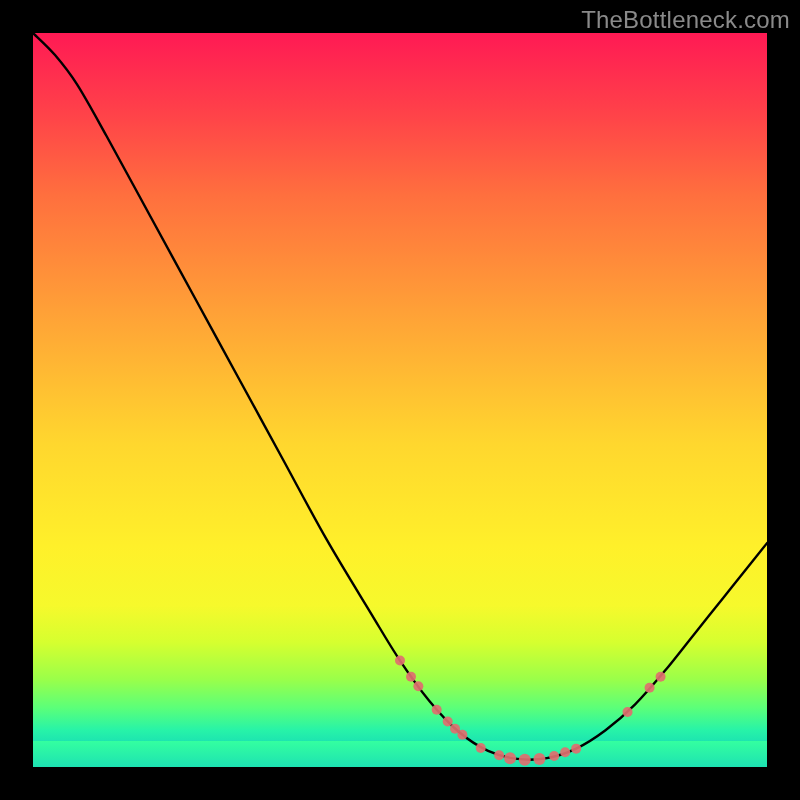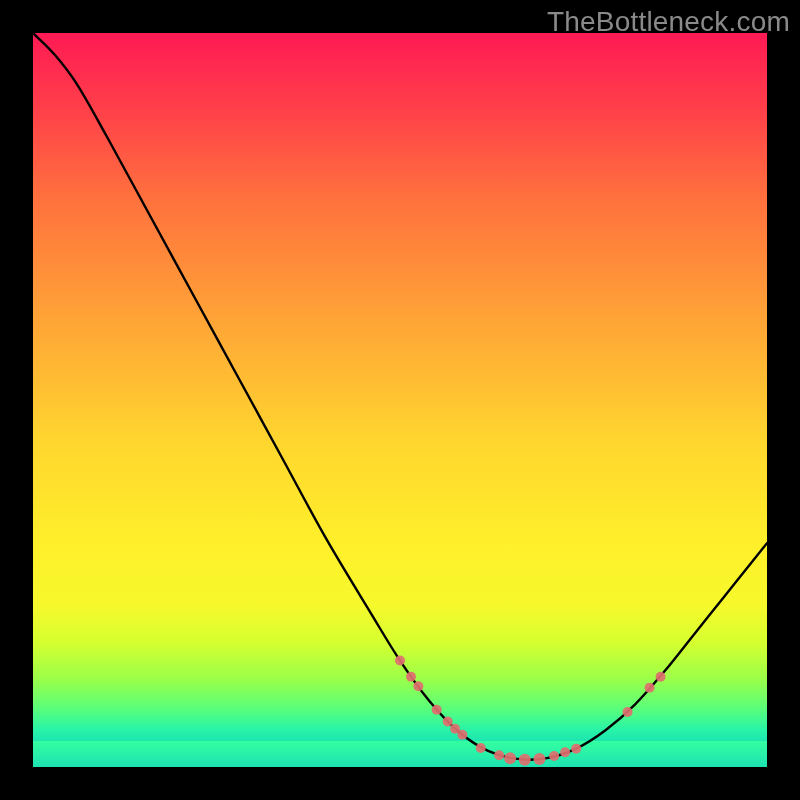--- a/index.html
+++ b/index.html
@@ -60,21 +60,21 @@
     inset: 0;
     width: 100%;
     height: 100%;
     overflow: visible;
   }
   .watermark {
     position: absolute;
     top: 6px;
     right: 10px;
     color: #8a8a8a;
-    font-size: 28px;
+    font-size: 24px;
     font-weight: 500;
     letter-spacing: 0.2px;
     user-select: none;
   }
 </style>
 </head>
 <body>
 
 <div class="stage">
   <div class="watermark">TheBottleneck.com</div>

